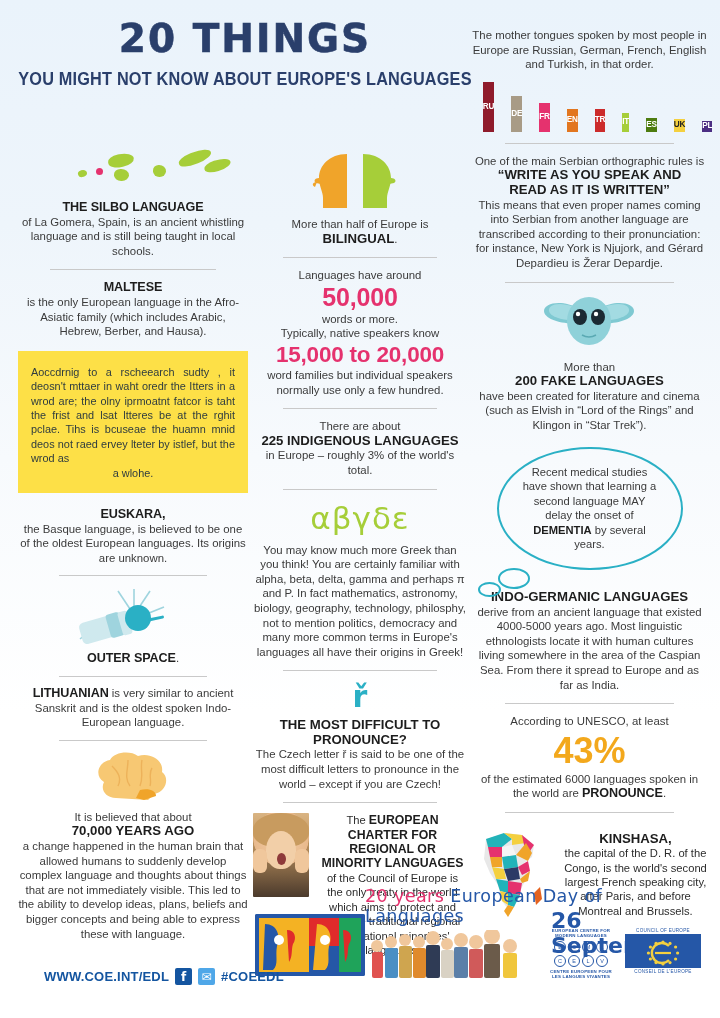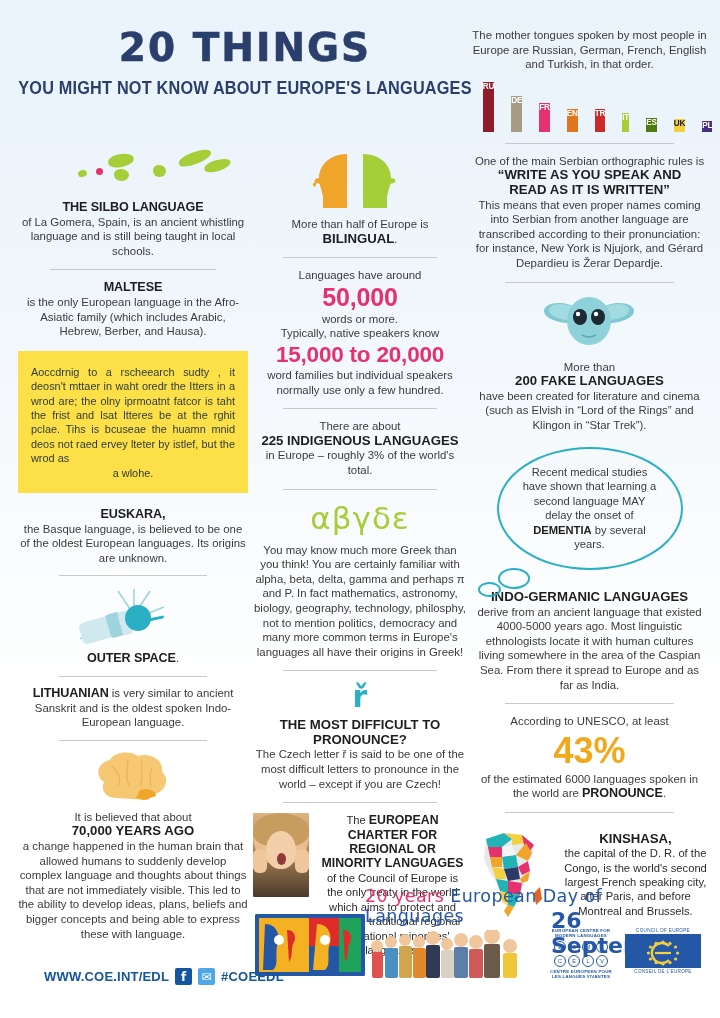--- a/index.html
+++ b/index.html
@@ -7,21 +7,21 @@
     width:720px;height:1018px;
     background:linear-gradient(180deg,#eaf3fb 0%,#eef5fb 22%,#f7fafd 45%,#ffffff 70%,#ffffff 100%);
     font-family:"Liberation Sans", sans-serif;
     color:#2c2c2c;
     overflow:hidden;
     position:relative;
   }
   .page{width:720px;height:1018px;position:relative;box-sizing:border-box;}
 
   
-  .header{padding-top:28px;}
+  .header{padding-top:19px;}
   .title-main{
     text-align:center;
     font-size:39px;
     letter-spacing:2px;
     font-weight:bold;
     color:#2a3f6b;
     font-family:"DejaVu Sans", sans-serif;
     -webkit-text-stroke:0.6px #2a3f6b;
     margin-left:-230px;
     line-height:1;
@@ -98,21 +98,21 @@
   .charter-photo .hair{position:absolute;top:0;left:0;right:0;height:34px;background:#c89b5f;border-radius:50% 50% 40% 40%;}
   .charter-photo .face{position:absolute;top:18px;left:13px;width:30px;height:38px;background:#f2cfa8;border-radius:50% 50% 46% 46%;}
   .charter-photo .mouth{position:absolute;top:40px;left:24px;width:9px;height:12px;background:#8e3a3a;border-radius:50%;}
   .charter-photo .hand-l{position:absolute;top:36px;left:0px;width:14px;height:24px;background:#f0c79c;border-radius:6px;}
   .charter-photo .hand-r{position:absolute;top:36px;right:0px;width:14px;height:24px;background:#f0c79c;border-radius:6px;}
   .charter-txt{font-size:11.2px;line-height:14.4px;text-align:center;}
   .charter-txt .bold{font-size:12.3px;}
 
   
   .barchart{height:52px;display:flex;align-items:flex-end;justify-content:center;gap:1px;margin:8px 0 4px 0;}
-  .bar{width:40px;position:relative;display:flex;align-items:flex-start;justify-content:center;margin-left:16px;}
+  .bar{width:40px;position:relative;display:flex;align-items:center;justify-content:center;margin-left:16px;}
   .bar span{
     font-size:8.2px;font-weight:bold;color:#ffffff;
     padding-bottom:1px;letter-spacing:-0.2px;
   }
   .bar.light span{color:#222;}
 
   .yoda{height:64px;position:relative;margin:2px 0 3px 0;}
 
   .bubble{
     border:2.4px solid #2ab0c5;border-radius:50%;

